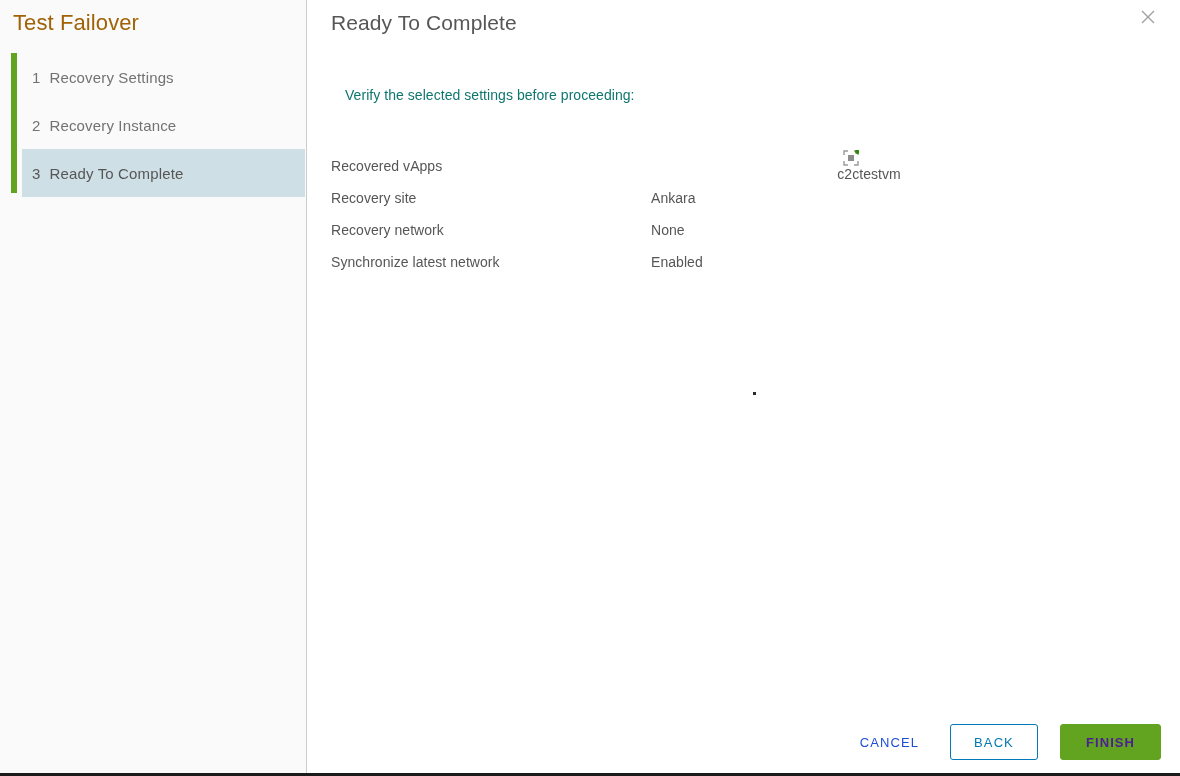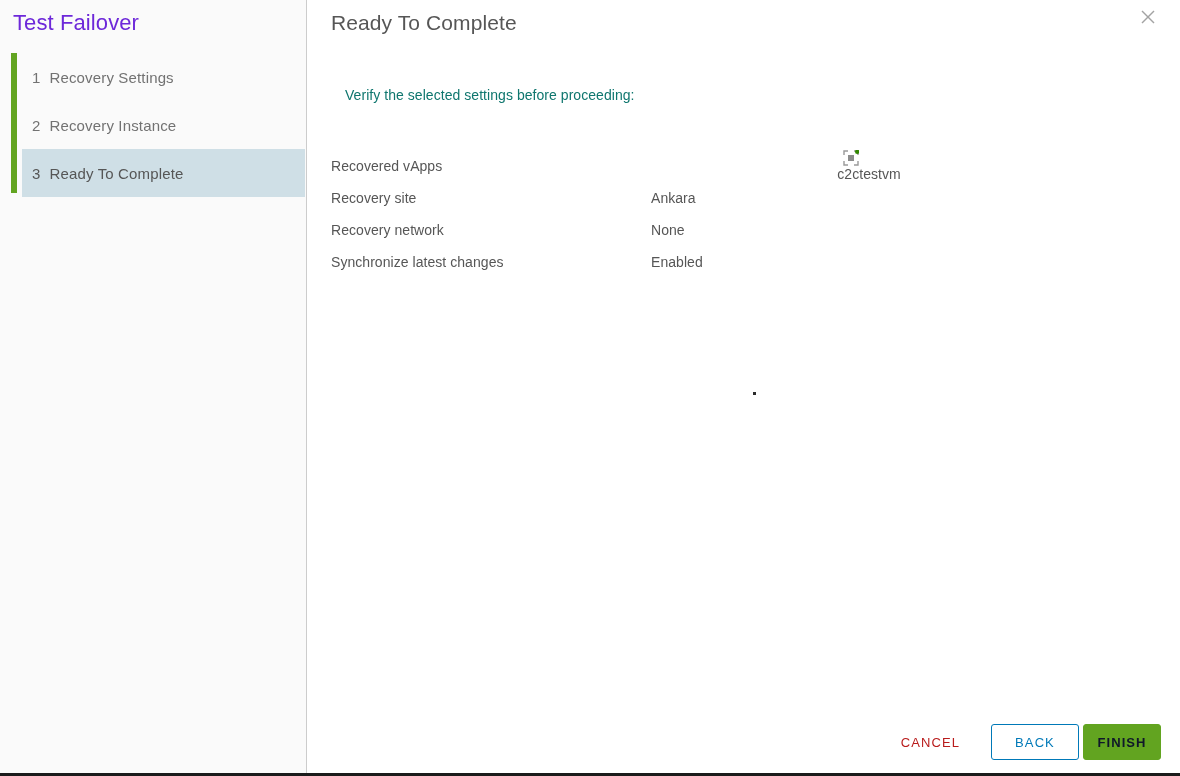--- a/index.html
+++ b/index.html
@@ -31,21 +31,21 @@
     flex: 0 0 307px;
     background: #fafafa;
     border-right: 1px solid #cccccc;
     box-sizing: border-box;
     position: relative;
   }
 
   .wizard-title {
     font-size: 22px;
     font-weight: 400;
-    color: #6d28d9;
+    color: #a16207;
     letter-spacing: 0.1px;
     padding: 8px 0 0 13px;
     margin: 0;
     line-height: 30px;
   }
 
   #stepper {
     position: relative;
     margin-top: 15px;
     padding-left: 22px;
@@ -192,36 +192,36 @@
     box-sizing: border-box;
     border-radius: 3px;
     height: 36px;
     display: inline-flex;
     align-items: center;
     justify-content: center;
   }
   .btn-flat {
     background: transparent;
     border: 1px solid transparent;
-    color: #b91c1c;
+    color: #1d4ed8;
     padding: 0 14px;
     margin-right: 16px;
   }
   .btn-outline {
     background: #ffffff;
     border: 1px solid #0079b8;
     color: #0079b8;
     width: 88px;
-    margin-right: 4px;
+    margin-right: 22px;
   }
   .btn-solid {
     background: #62a420;
     border: 1px solid #62a420;
-    color: #0f172a;
-    width: 78px;
+    color: #4c1d95;
+    width: 101px;
     font-weight: 700;
     text-align: right;
   }
 </style>
 </head>
 <body>
 
 <div id="wizard">
 
   <div id="sidebar">
@@ -288,21 +288,21 @@
             <td class="sum-label">Recovery site</td>
             <td class="sum-value">Ankara</td>
           </tr>
 
           <tr>
             <td class="sum-label">Recovery network</td>
             <td class="sum-value">None</td>
           </tr>
 
           <tr>
-            <td class="sum-label">Synchronize latest changes</td>
+            <td class="sum-label">Synchronize latest network</td>
             <td class="sum-value">Enabled</td>
           </tr>
 
         </tbody>
       </table>
     </div>
 
     <div id="artifact"></div>
 
     <div id="footer">

